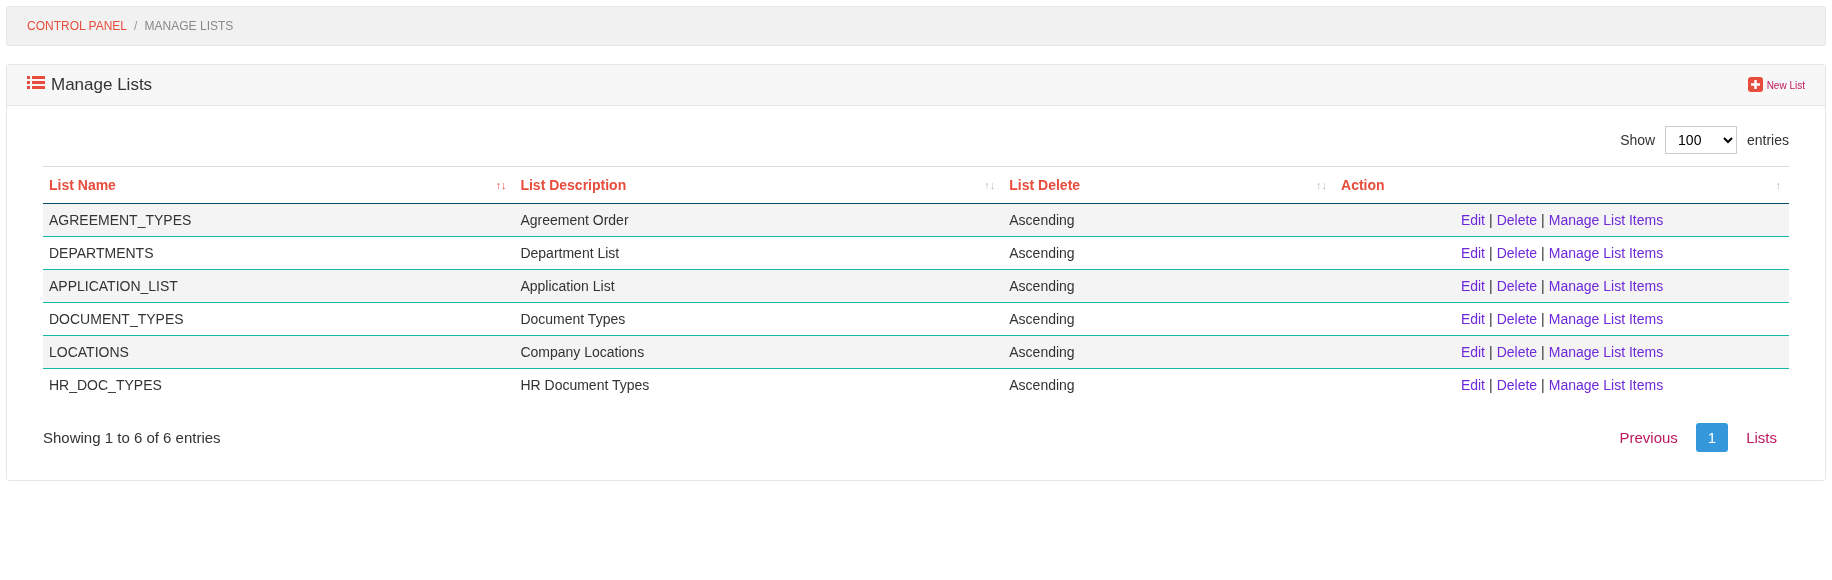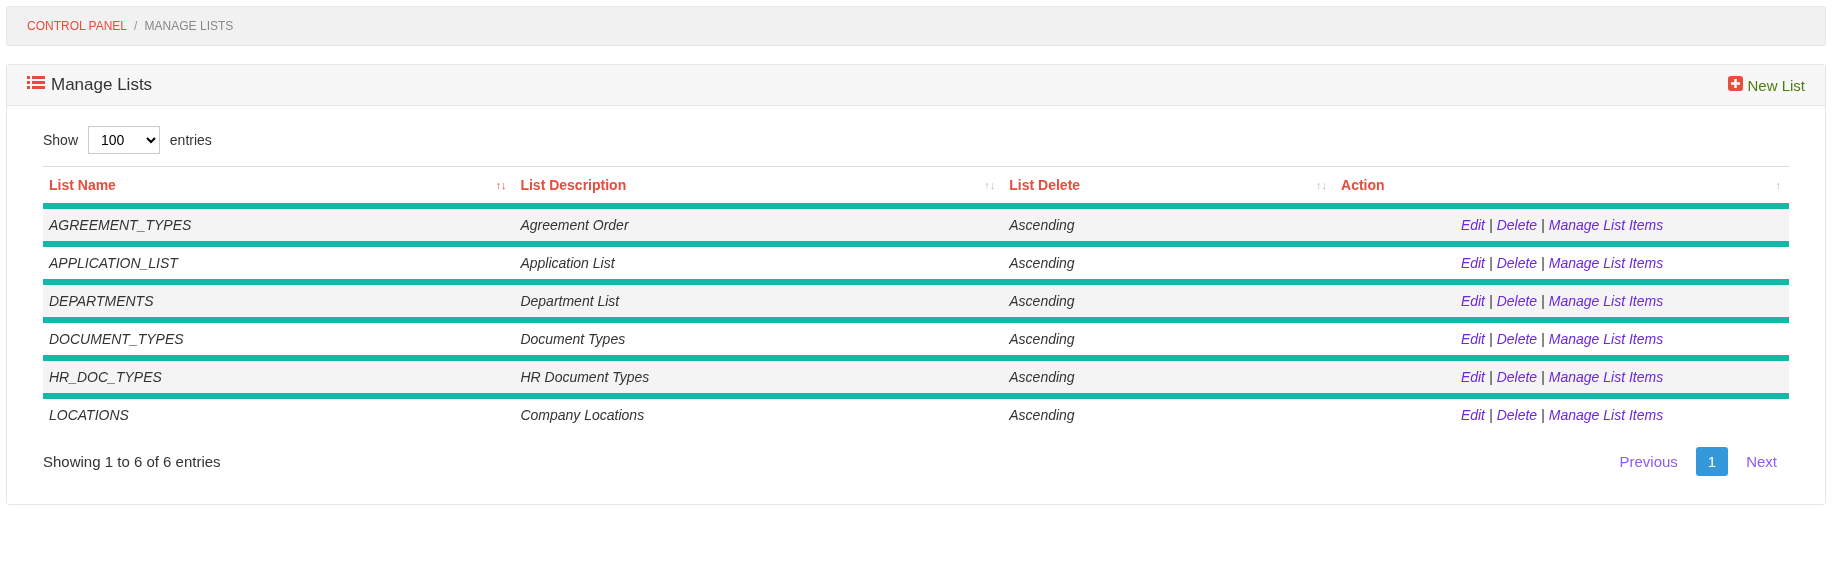--- a/index.html
+++ b/index.html
@@ -33,37 +33,38 @@
     padding: 10px 20px;
     display: flex;
     justify-content: space-between;
     align-items: center;
     font-size: 17px;
     color: #333;
   }
   .panel-header .title { display: flex; align-items: center; gap: 6px; }
   .panel-header .title svg { fill: #e74c3c; }
   .new-list-btn {
-    color: #4d7c0f;
+    color: #be185d;
     text-decoration: none;
-    font-size: 15px;
+    font-size: 10px;
     display: flex; align-items: center; gap: 4px;
     cursor: pointer;
   }
   .new-list-btn svg { fill: #e74c3c; }
 
   .panel-body { padding: 20px 36px 28px 36px; background:#fff; }
 
   .dt-top {
     display: flex;
     justify-content: space-between;
     align-items: flex-end;
     margin-bottom: 12px;
     font-size: 14px;
     color: #333;
+    flex-direction: column;
   }
   .dt-length select {
     border: 1px solid #ccc;
     padding: 4px 18px 4px 8px;
     font-size: 14px;
     margin: 0 6px;
     background: #fff;
   }
   .dt-search input {
     border: 1px solid #ccc;
@@ -87,43 +88,42 @@
     position: relative;
     cursor: pointer;
   }
   table.datatable thead th .sort-icon {
     position: absolute; right: 8px; top: 50%; transform: translateY(-50%);
     font-size: 11px; color: #bbb;
   }
   table.datatable thead th.sorted .sort-icon { color: #e74c3c; }
   table.datatable tbody td {
     padding: 8px 6px;
-    border-top: 6px solid #14b8a6;
-    color: #333;
-    font-style: italic;
+    border-top: 1px solid #14b8a6;
+    color: #333;
   }
   table.datatable tbody tr:nth-child(odd) td { background: #f4f4f4; }
   table.datatable tbody tr:nth-child(even) td { background: #fff; }
   .action-link { color: #6d28d9; text-decoration: none; cursor: pointer; }
   .action-sep { color: #333; padding: 0 4px; }
   .col-order, .col-action { text-align: left; }
   .col-action-cell { text-align: center; white-space: nowrap; }
 
   .dt-bottom {
     display: flex;
     justify-content: space-between;
     align-items: center;
-    margin-top: 16px;
+    margin-top: 22px;
     font-size: 15px;
   }
   .pagination { display: flex; align-items: center; gap: 6px; }
   .page-btn {
     padding: 6px 12px;
     border-radius: 3px;
-    color: #8b5cf6;
+    color: #be185d;
     cursor: default;
   }
   .page-btn.active {
     background: #3498db;
     color: #fff;
     cursor: pointer;
   }
 </style>
 </head>
 <body>
@@ -201,55 +201,55 @@
         </tr>
       </thead>
       <tbody id="table-body">
           <tr>
             <td>AGREEMENT_TYPES</td>
             <td>Agreement Order</td>
             <td class="col-order">Ascending</td>
             <td class="col-action-cell"><a class="action-link">Edit</a><span class="action-sep">|</span><a class="action-link">Delete</a><span class="action-sep">|</span><a class="action-link">Manage List Items</a></td>
           </tr>
           <tr>
+            <td>DEPARTMENTS</td>
+            <td>Department List</td>
+            <td class="col-order">Ascending</td>
+            <td class="col-action-cell"><a class="action-link">Edit</a><span class="action-sep">|</span><a class="action-link">Delete</a><span class="action-sep">|</span><a class="action-link">Manage List Items</a></td>
+          </tr>
+          <tr>
             <td>APPLICATION_LIST</td>
             <td>Application List</td>
             <td class="col-order">Ascending</td>
             <td class="col-action-cell"><a class="action-link">Edit</a><span class="action-sep">|</span><a class="action-link">Delete</a><span class="action-sep">|</span><a class="action-link">Manage List Items</a></td>
           </tr>
           <tr>
-            <td>DEPARTMENTS</td>
-            <td>Department List</td>
-            <td class="col-order">Ascending</td>
-            <td class="col-action-cell"><a class="action-link">Edit</a><span class="action-sep">|</span><a class="action-link">Delete</a><span class="action-sep">|</span><a class="action-link">Manage List Items</a></td>
-          </tr>
-          <tr>
             <td>DOCUMENT_TYPES</td>
             <td>Document Types</td>
             <td class="col-order">Ascending</td>
             <td class="col-action-cell"><a class="action-link">Edit</a><span class="action-sep">|</span><a class="action-link">Delete</a><span class="action-sep">|</span><a class="action-link">Manage List Items</a></td>
           </tr>
           <tr>
+            <td>LOCATIONS</td>
+            <td>Company Locations</td>
+            <td class="col-order">Ascending</td>
+            <td class="col-action-cell"><a class="action-link">Edit</a><span class="action-sep">|</span><a class="action-link">Delete</a><span class="action-sep">|</span><a class="action-link">Manage List Items</a></td>
+          </tr>
+          <tr>
             <td>HR_DOC_TYPES</td>
             <td>HR Document Types</td>
-            <td class="col-order">Ascending</td>
-            <td class="col-action-cell"><a class="action-link">Edit</a><span class="action-sep">|</span><a class="action-link">Delete</a><span class="action-sep">|</span><a class="action-link">Manage List Items</a></td>
-          </tr>
-          <tr>
-            <td>LOCATIONS</td>
-            <td>Company Locations</td>
             <td class="col-order">Ascending</td>
             <td class="col-action-cell"><a class="action-link">Edit</a><span class="action-sep">|</span><a class="action-link">Delete</a><span class="action-sep">|</span><a class="action-link">Manage List Items</a></td>
           </tr>
         </tbody>
     </table>
 
     <div class="dt-bottom">
       <div>Showing 1 to 6 of 6 entries</div>
       <div class="pagination">
         <span class="page-btn">Previous</span>
         <span class="page-btn active">1</span>
-        <span class="page-btn">Next</span>
+        <span class="page-btn">Lists</span>
       </div>
     </div>
 
   </div>
 </div>
 
 </body></html>

